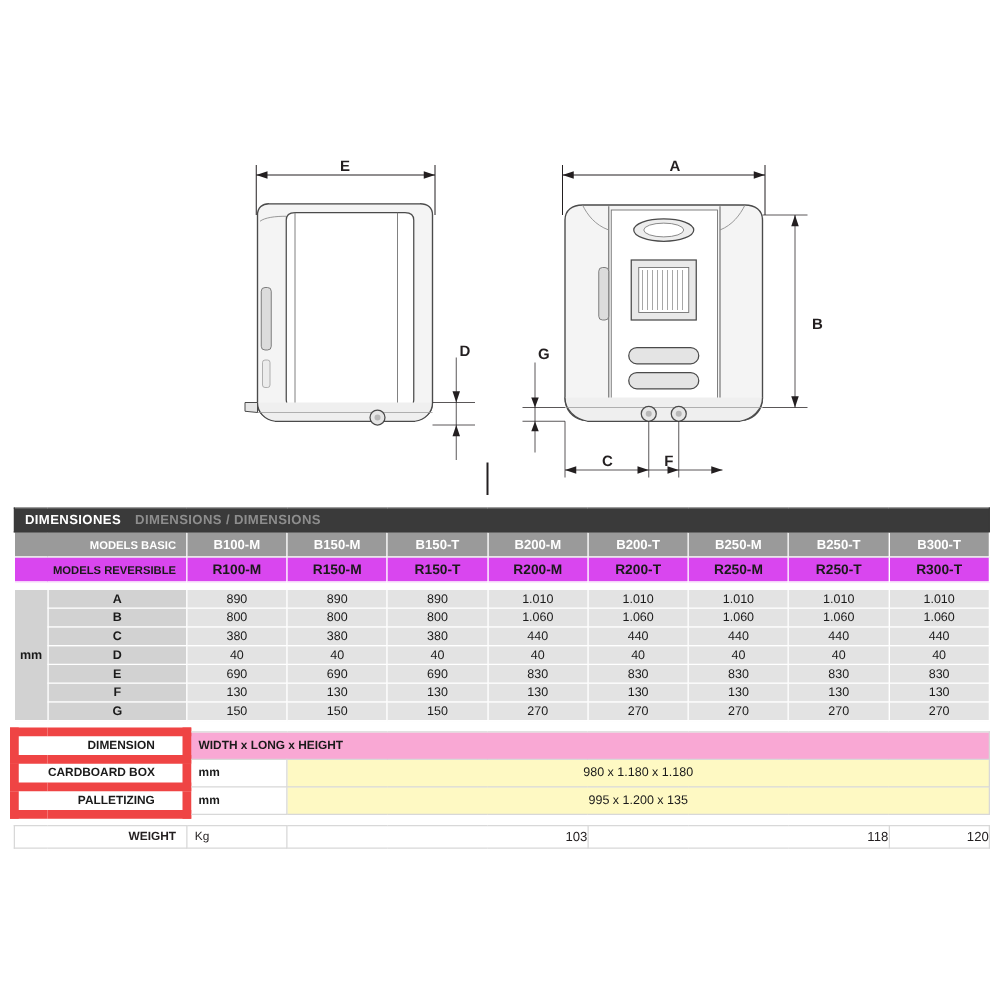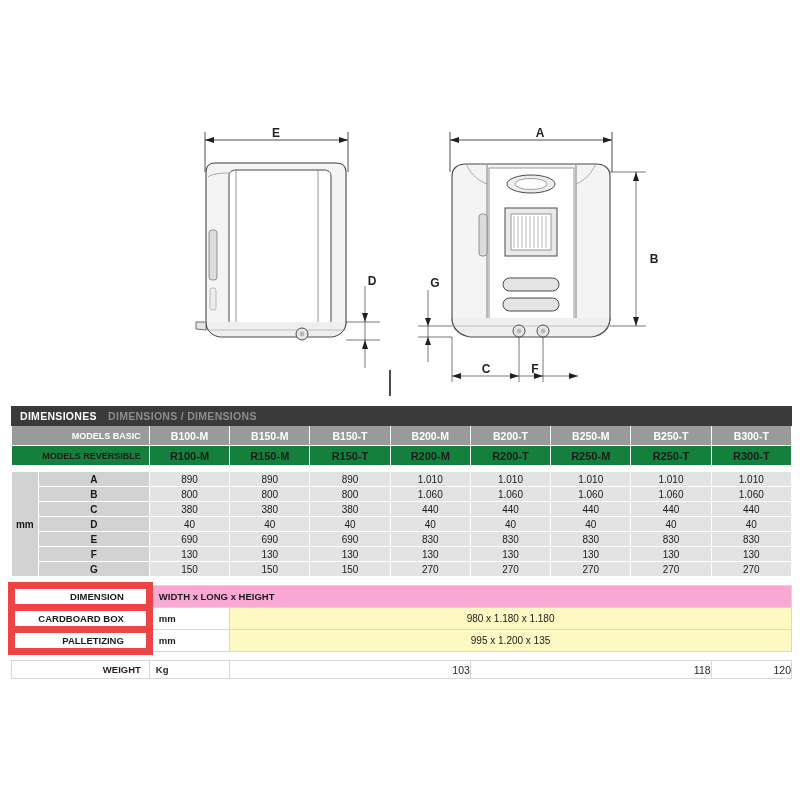--- a/index.html
+++ b/index.html
@@ -71,21 +71,21 @@
     font-size: 10.5px;
     margin-top: 15px;
   }
   .models-row td.label {
     text-align: right;
     padding-right: 8px;
     font-size: 9px;
     background: #9a9a9a;
   }
   .models-row.rev td {
-    background: #15803d;
+    background: #d946ef;
     color: #1a1a1a;
     font-size: 11px;
   }
   .models-row.rev td.label {
     font-size: 9px;
     font-weight: bold;
   }
 
   .data-row td {
     height: 14px;
@@ -153,21 +153,21 @@
   }
   .weight-row td.lbl {
     text-align: right;
     padding-right: 8px;
     font-weight: bold;
     font-size: 9.5px;
   }
   .weight-row td.unit2 {
     text-align: left;
     padding-left: 6px;
-    font-weight: bold;
+    font-weight: normal;
     font-size: 9.5px;
   }
   .spacer-row td {
     height: 5px;
     background: #ffffff;
     border: none;
   }
 
   .dimtext {
     font-family: "Liberation Sans", sans-serif;

